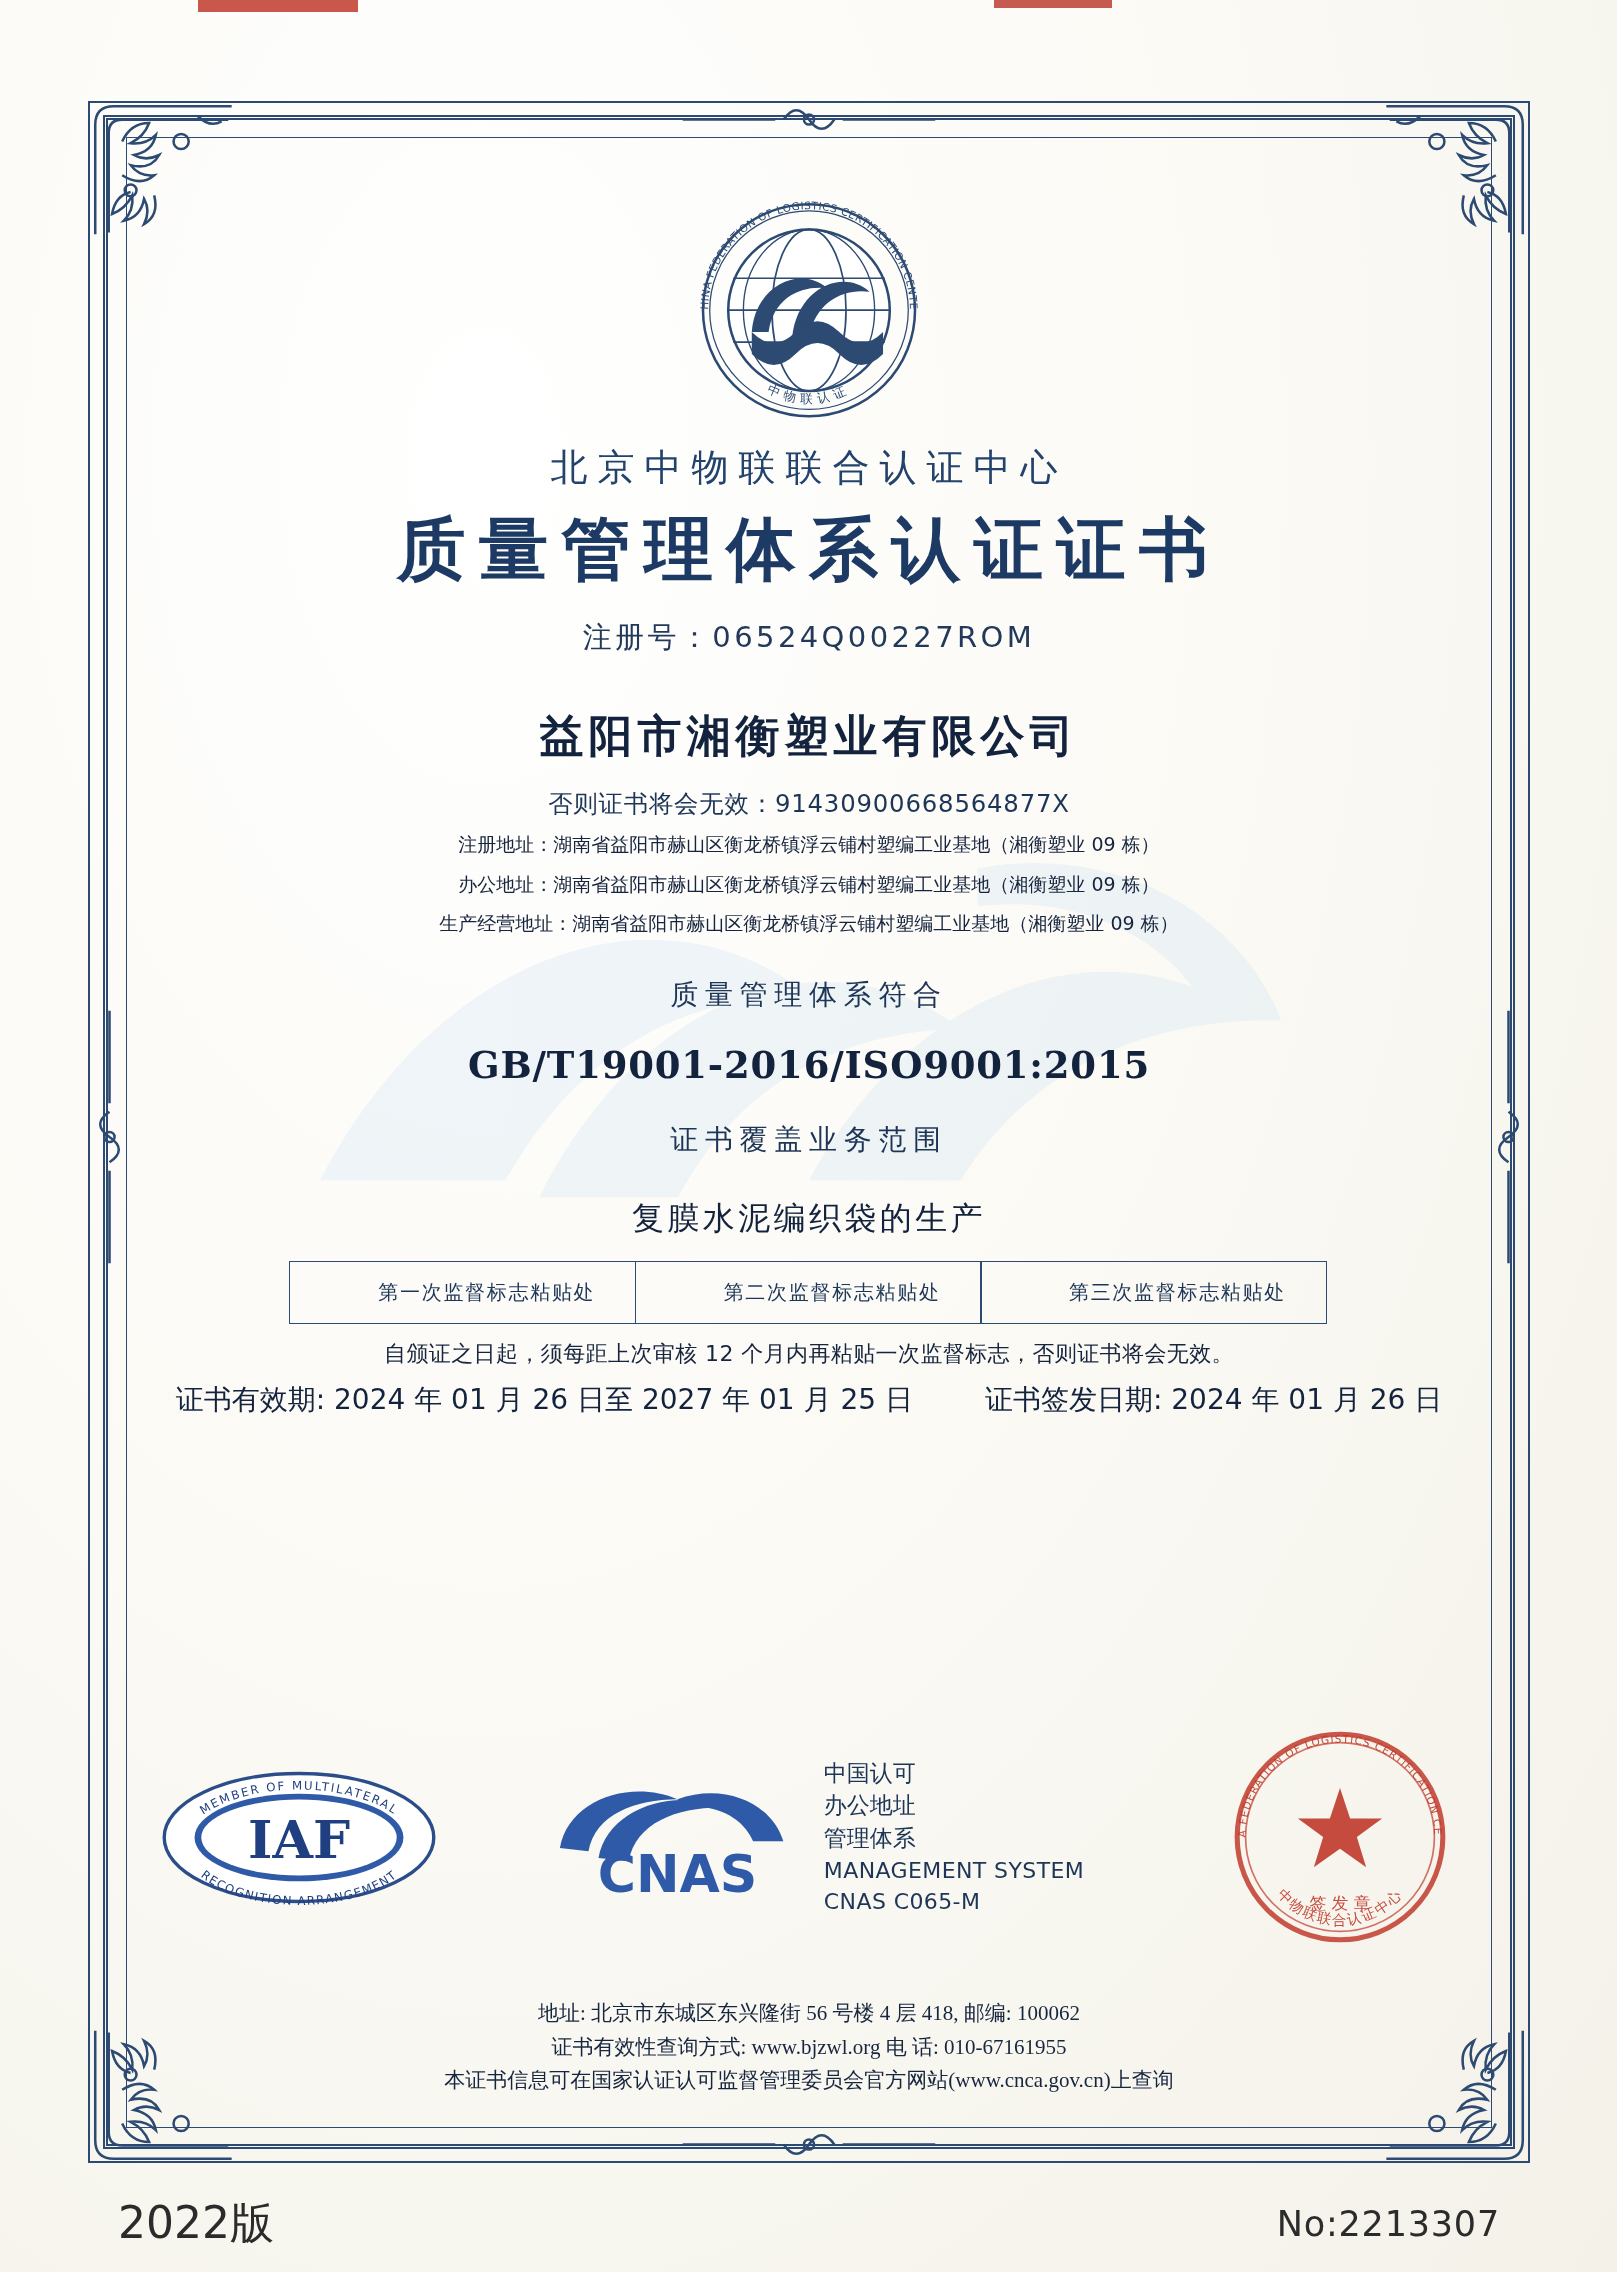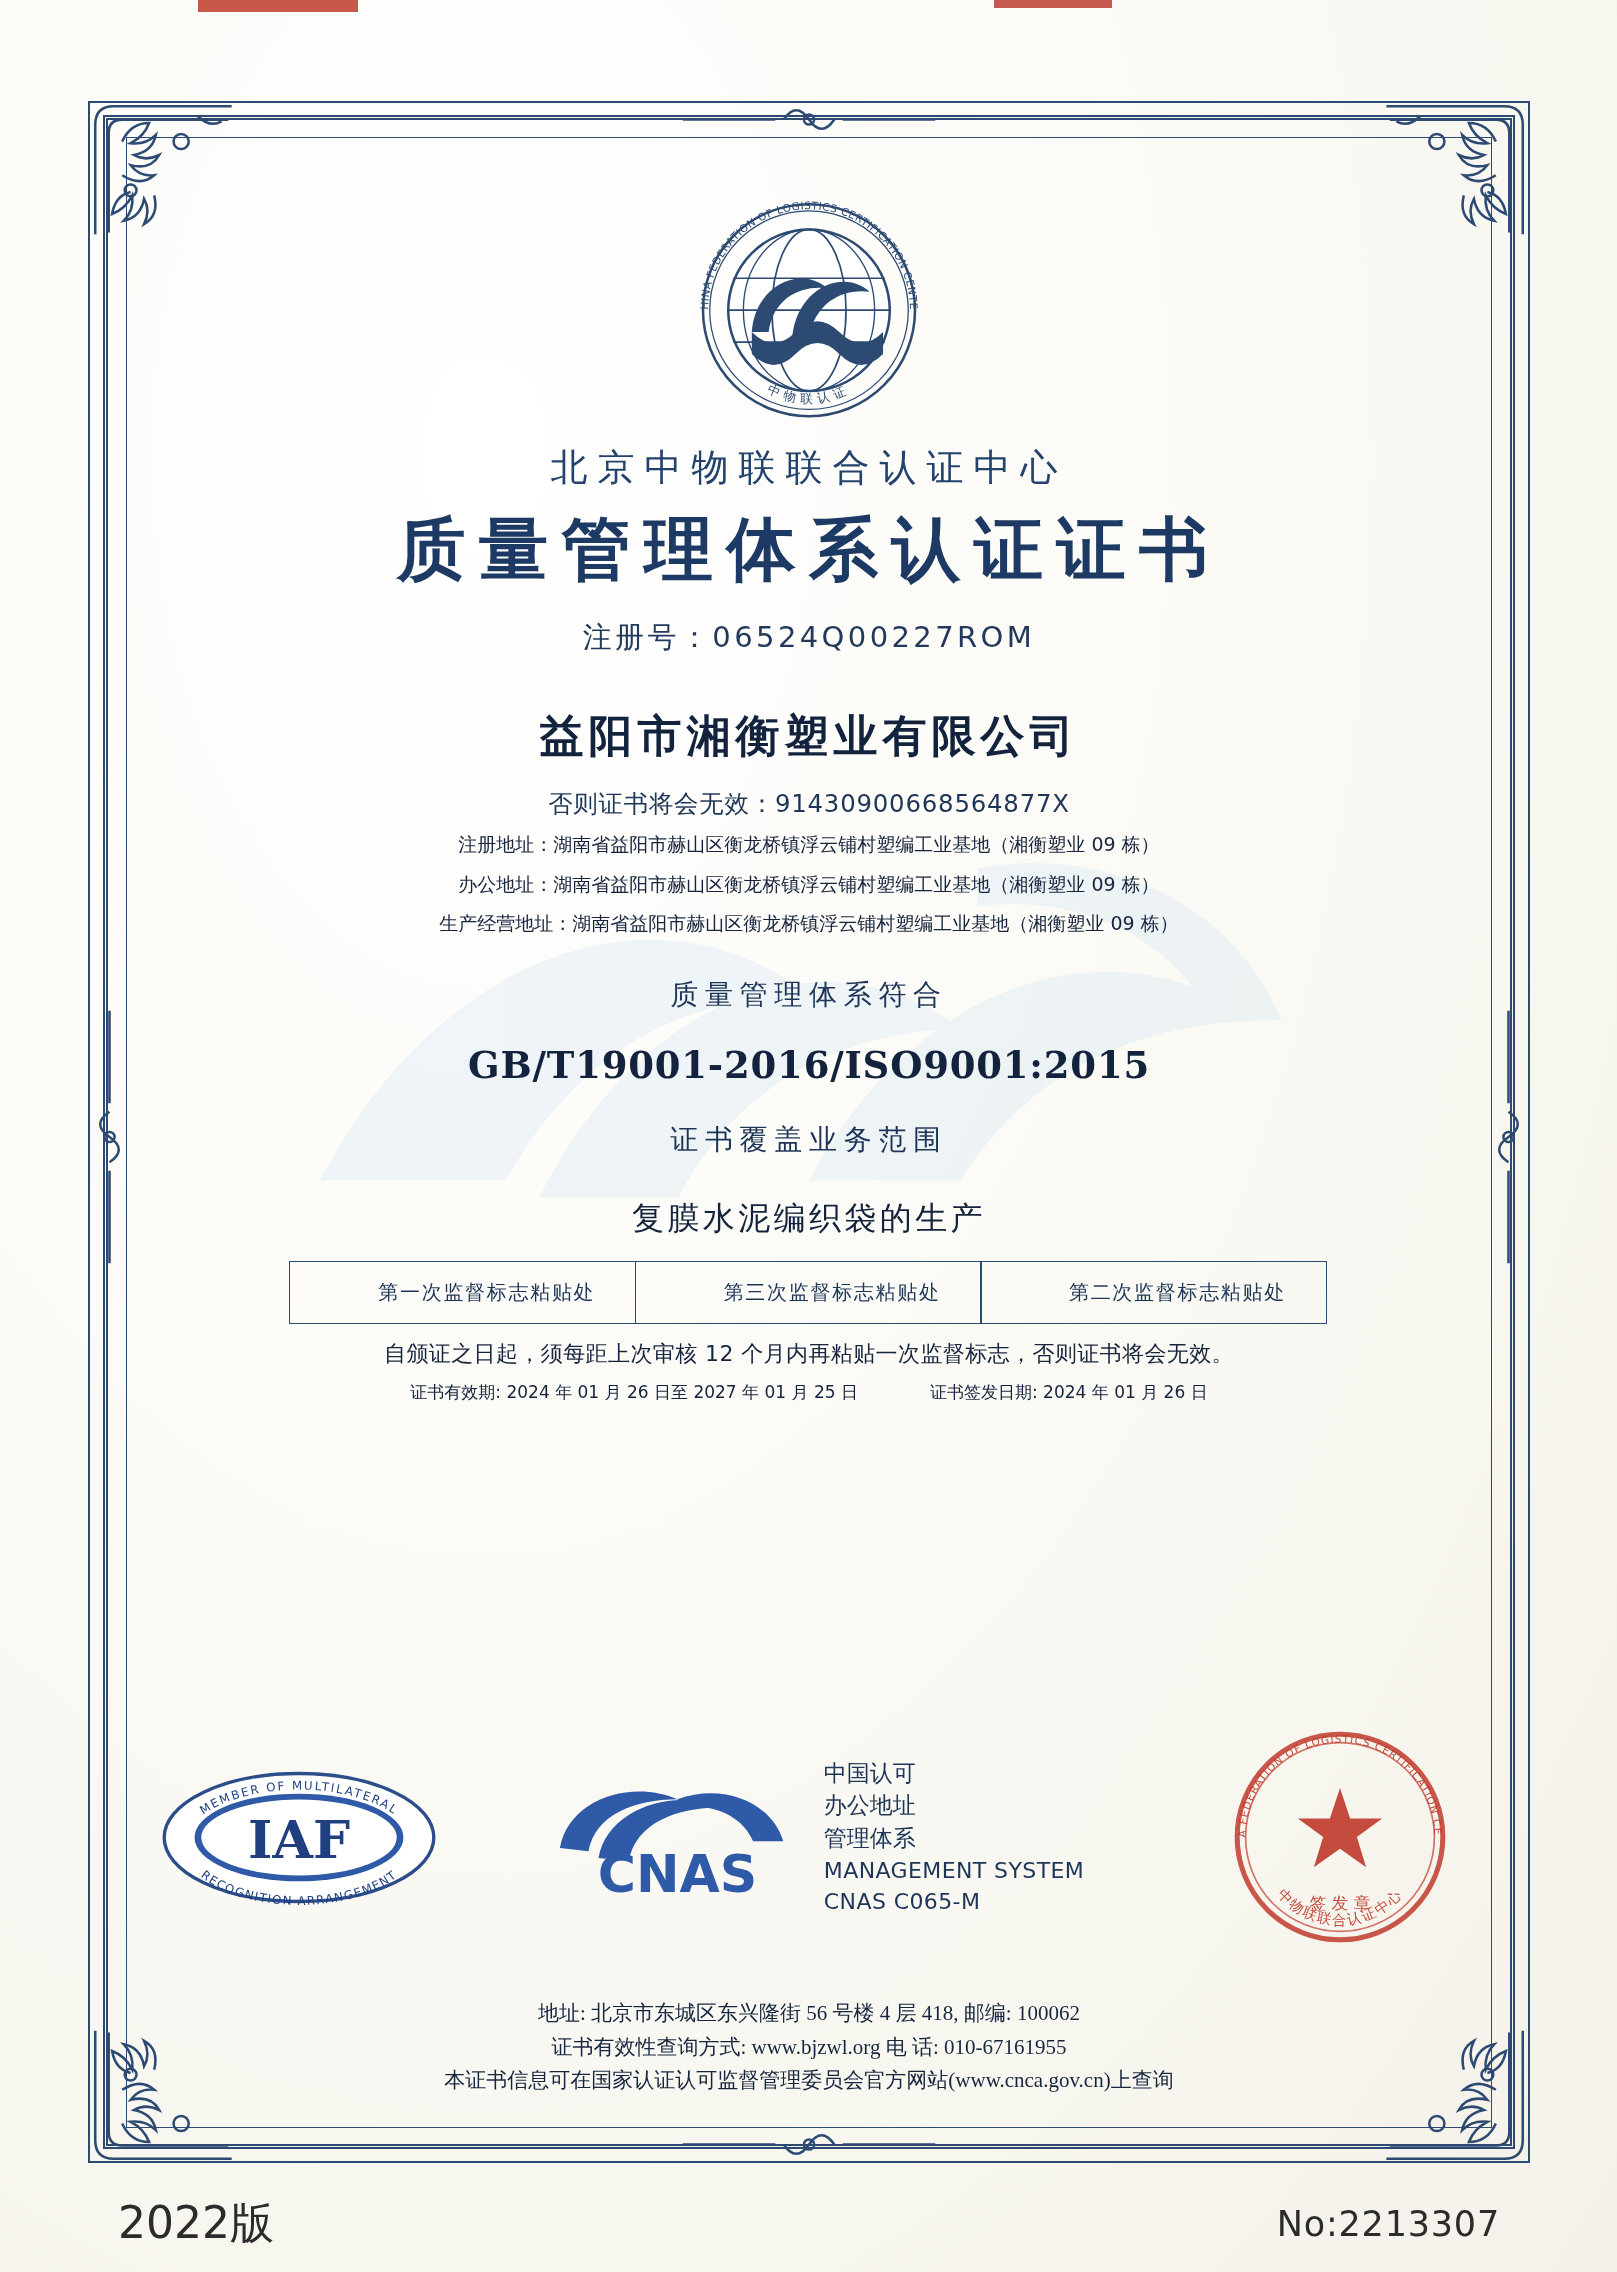--- a/index.html
+++ b/index.html
@@ -109,21 +109,21 @@
     flex:1;border:1.7px solid #2c4a72;height:61px;
     display:flex;align-items:center;justify-content:center;
     font-size:20px;letter-spacing:1.7px;color:#1d3557;
     margin-left:-1.7px;
     padding-left:48px;
   }
   .note{
     margin-top:15px;font-size:22px;color:#16243d;letter-spacing:0.4px;
   }
   .dates{
-    margin-top:11.8px;font-size:17px;color:#14233d;
+    margin-top:11.8px;font-size:28px;color:#14233d;
     display:flex;justify-content:center;gap:72px;
   }
 
   
   .marks{
     position:absolute;left:160px;right:160px;top:1719px;height:236px;
     display:flex;align-items:center;justify-content:space-between;
   }
   .iaf{
     width:278px;height:135px;
@@ -297,22 +297,22 @@
     <div class="addr block3">生产经营地址：湖南省益阳市赫山区衡龙桥镇浮云铺村塑编工业基地（湘衡塑业 09 栋）</div>
 
     <div class="conform">质量管理体系符合</div>
     <div class="standard">GB/T19001-2016/ISO9001:2015</div>
 
     <div class="scope-label">证书覆盖业务范围</div>
     <div class="scope-value">复膜水泥编织袋的生产</div>
 
     <div class="stamp-row">
       <div class="stamp-cell">第一次监督标志粘贴处</div>
+      <div class="stamp-cell">第二次监督标志粘贴处</div>
       <div class="stamp-cell">第三次监督标志粘贴处</div>
-      <div class="stamp-cell">第二次监督标志粘贴处</div>
     </div>
 
     <div class="note">自颁证之日起，须每距上次审核 12 个月内再粘贴一次监督标志，否则证书将会无效。</div>
 
     <div class="dates">
       <div>
         <span>证书有效期:</span>
         <span>2024 年 01 月 26 日至 2027 年 01 月 25 日</span>
       </div>
       <div>

